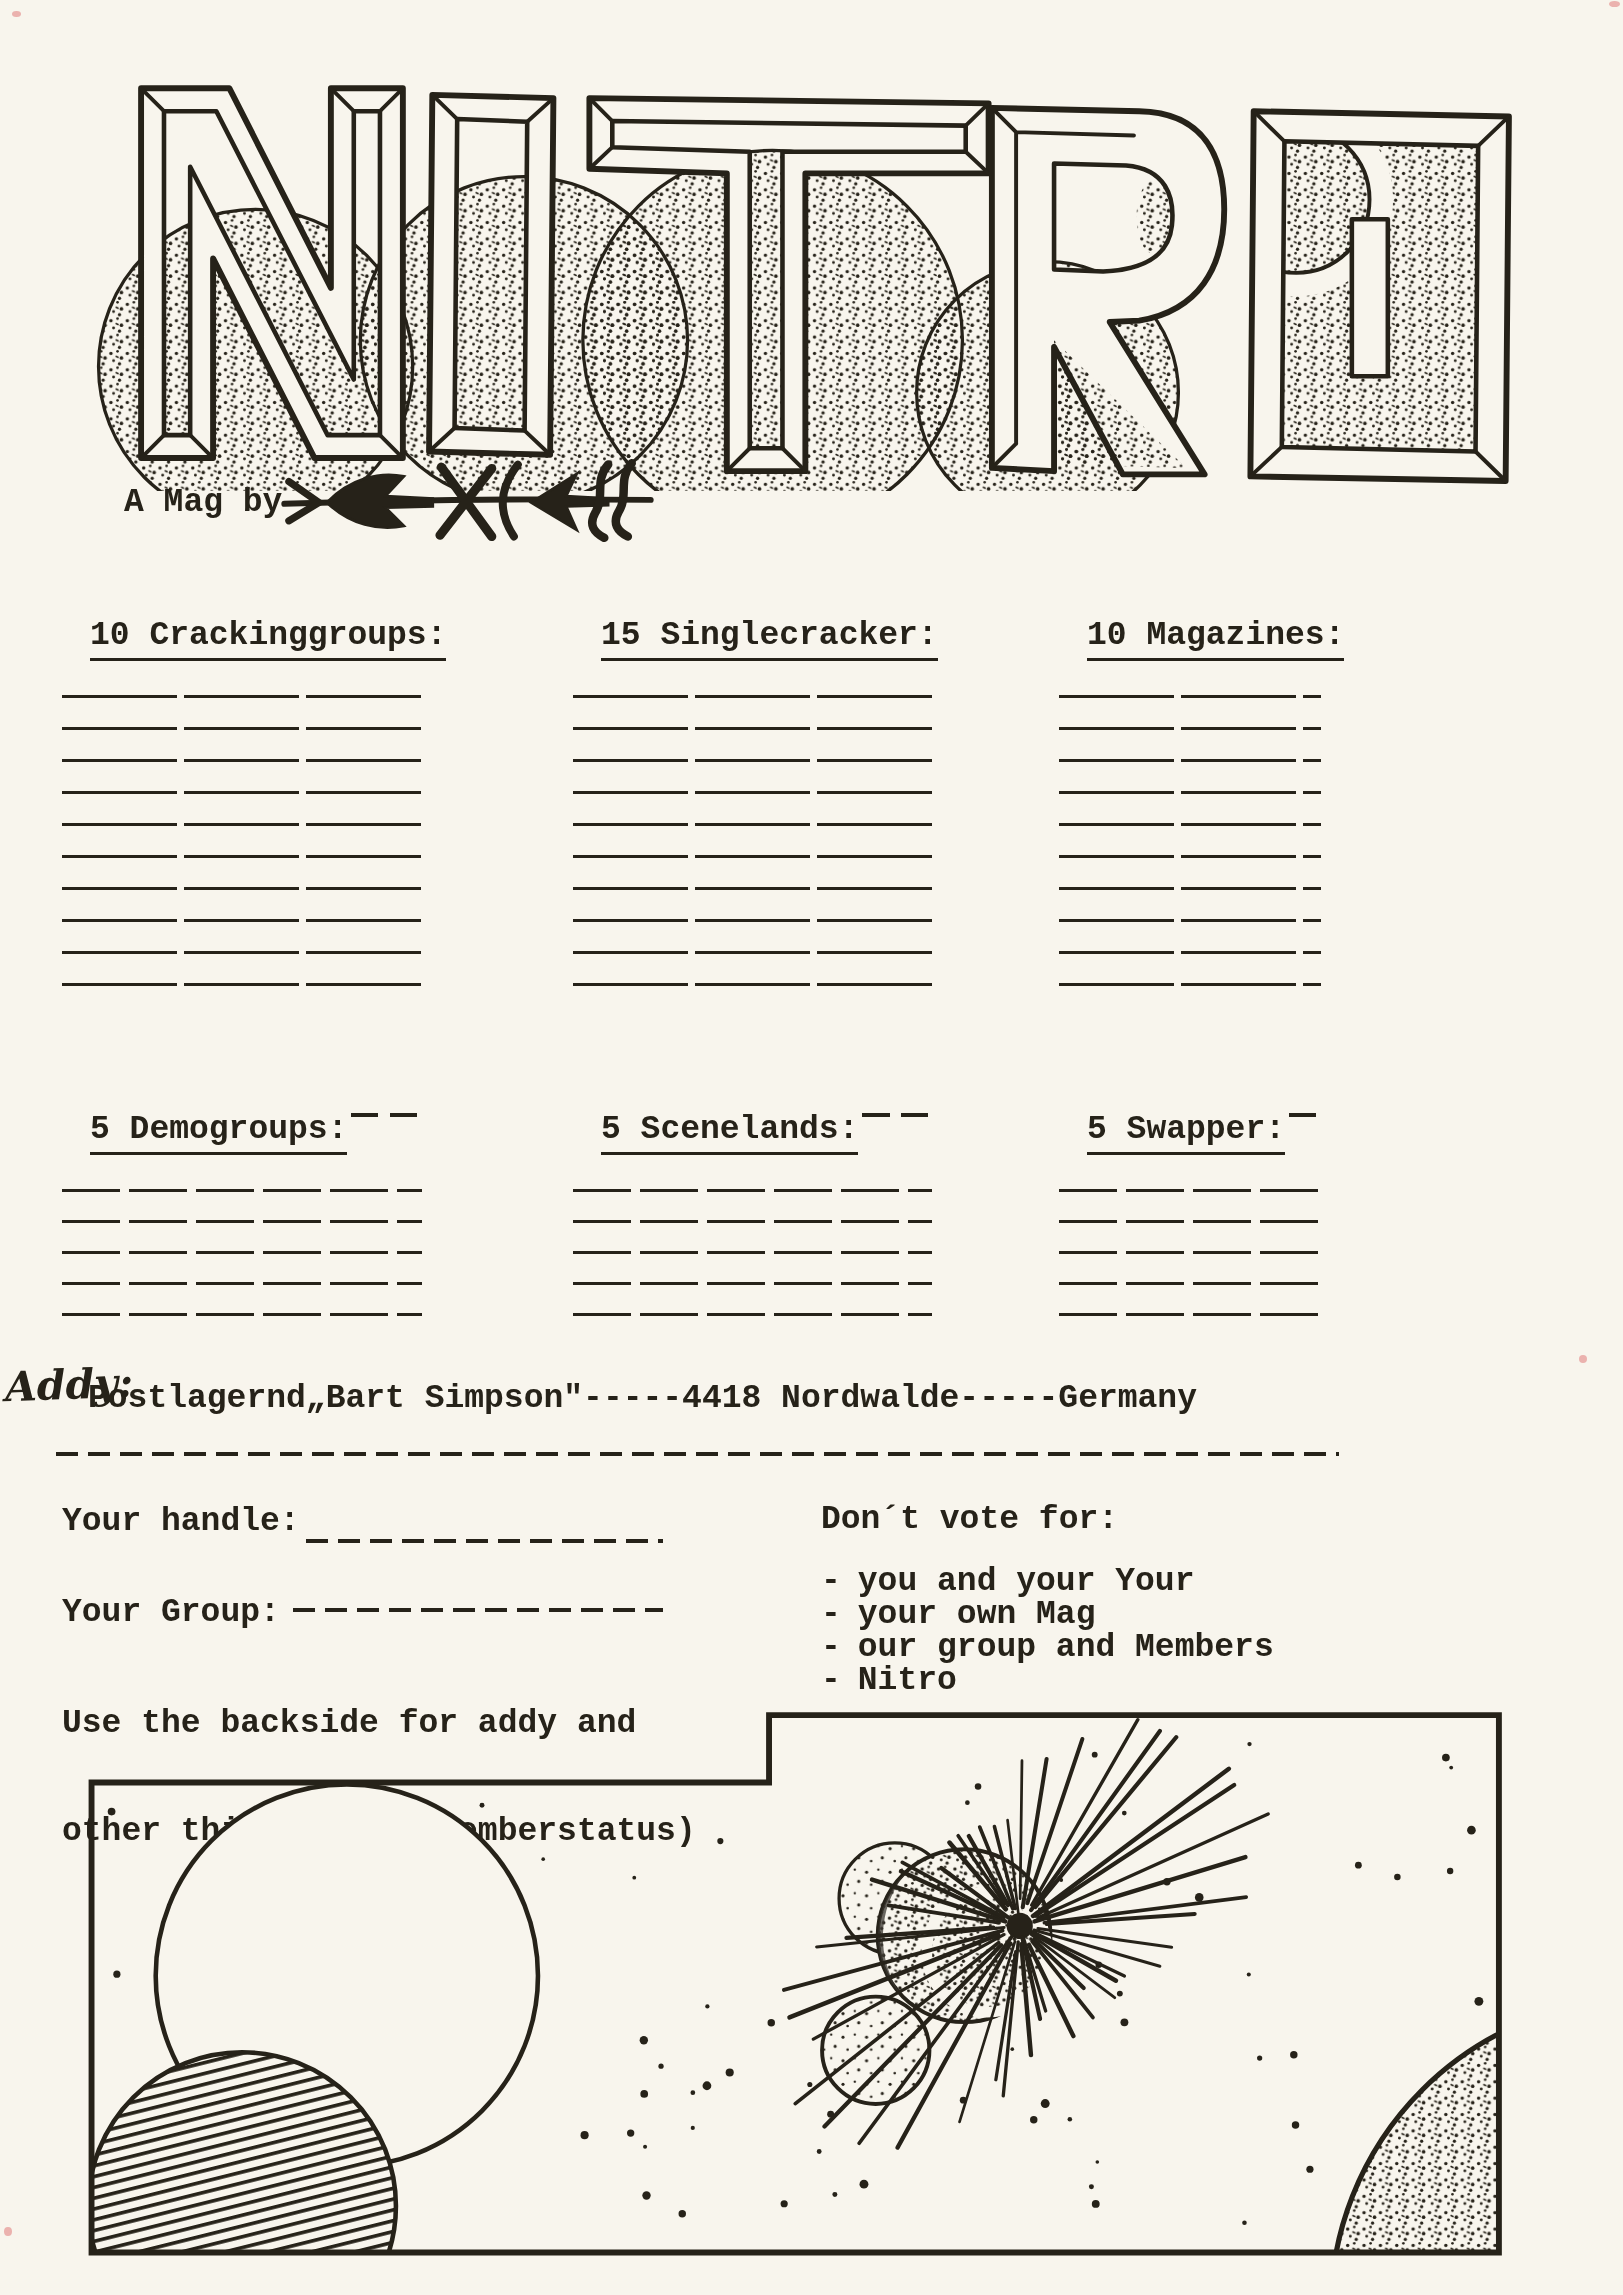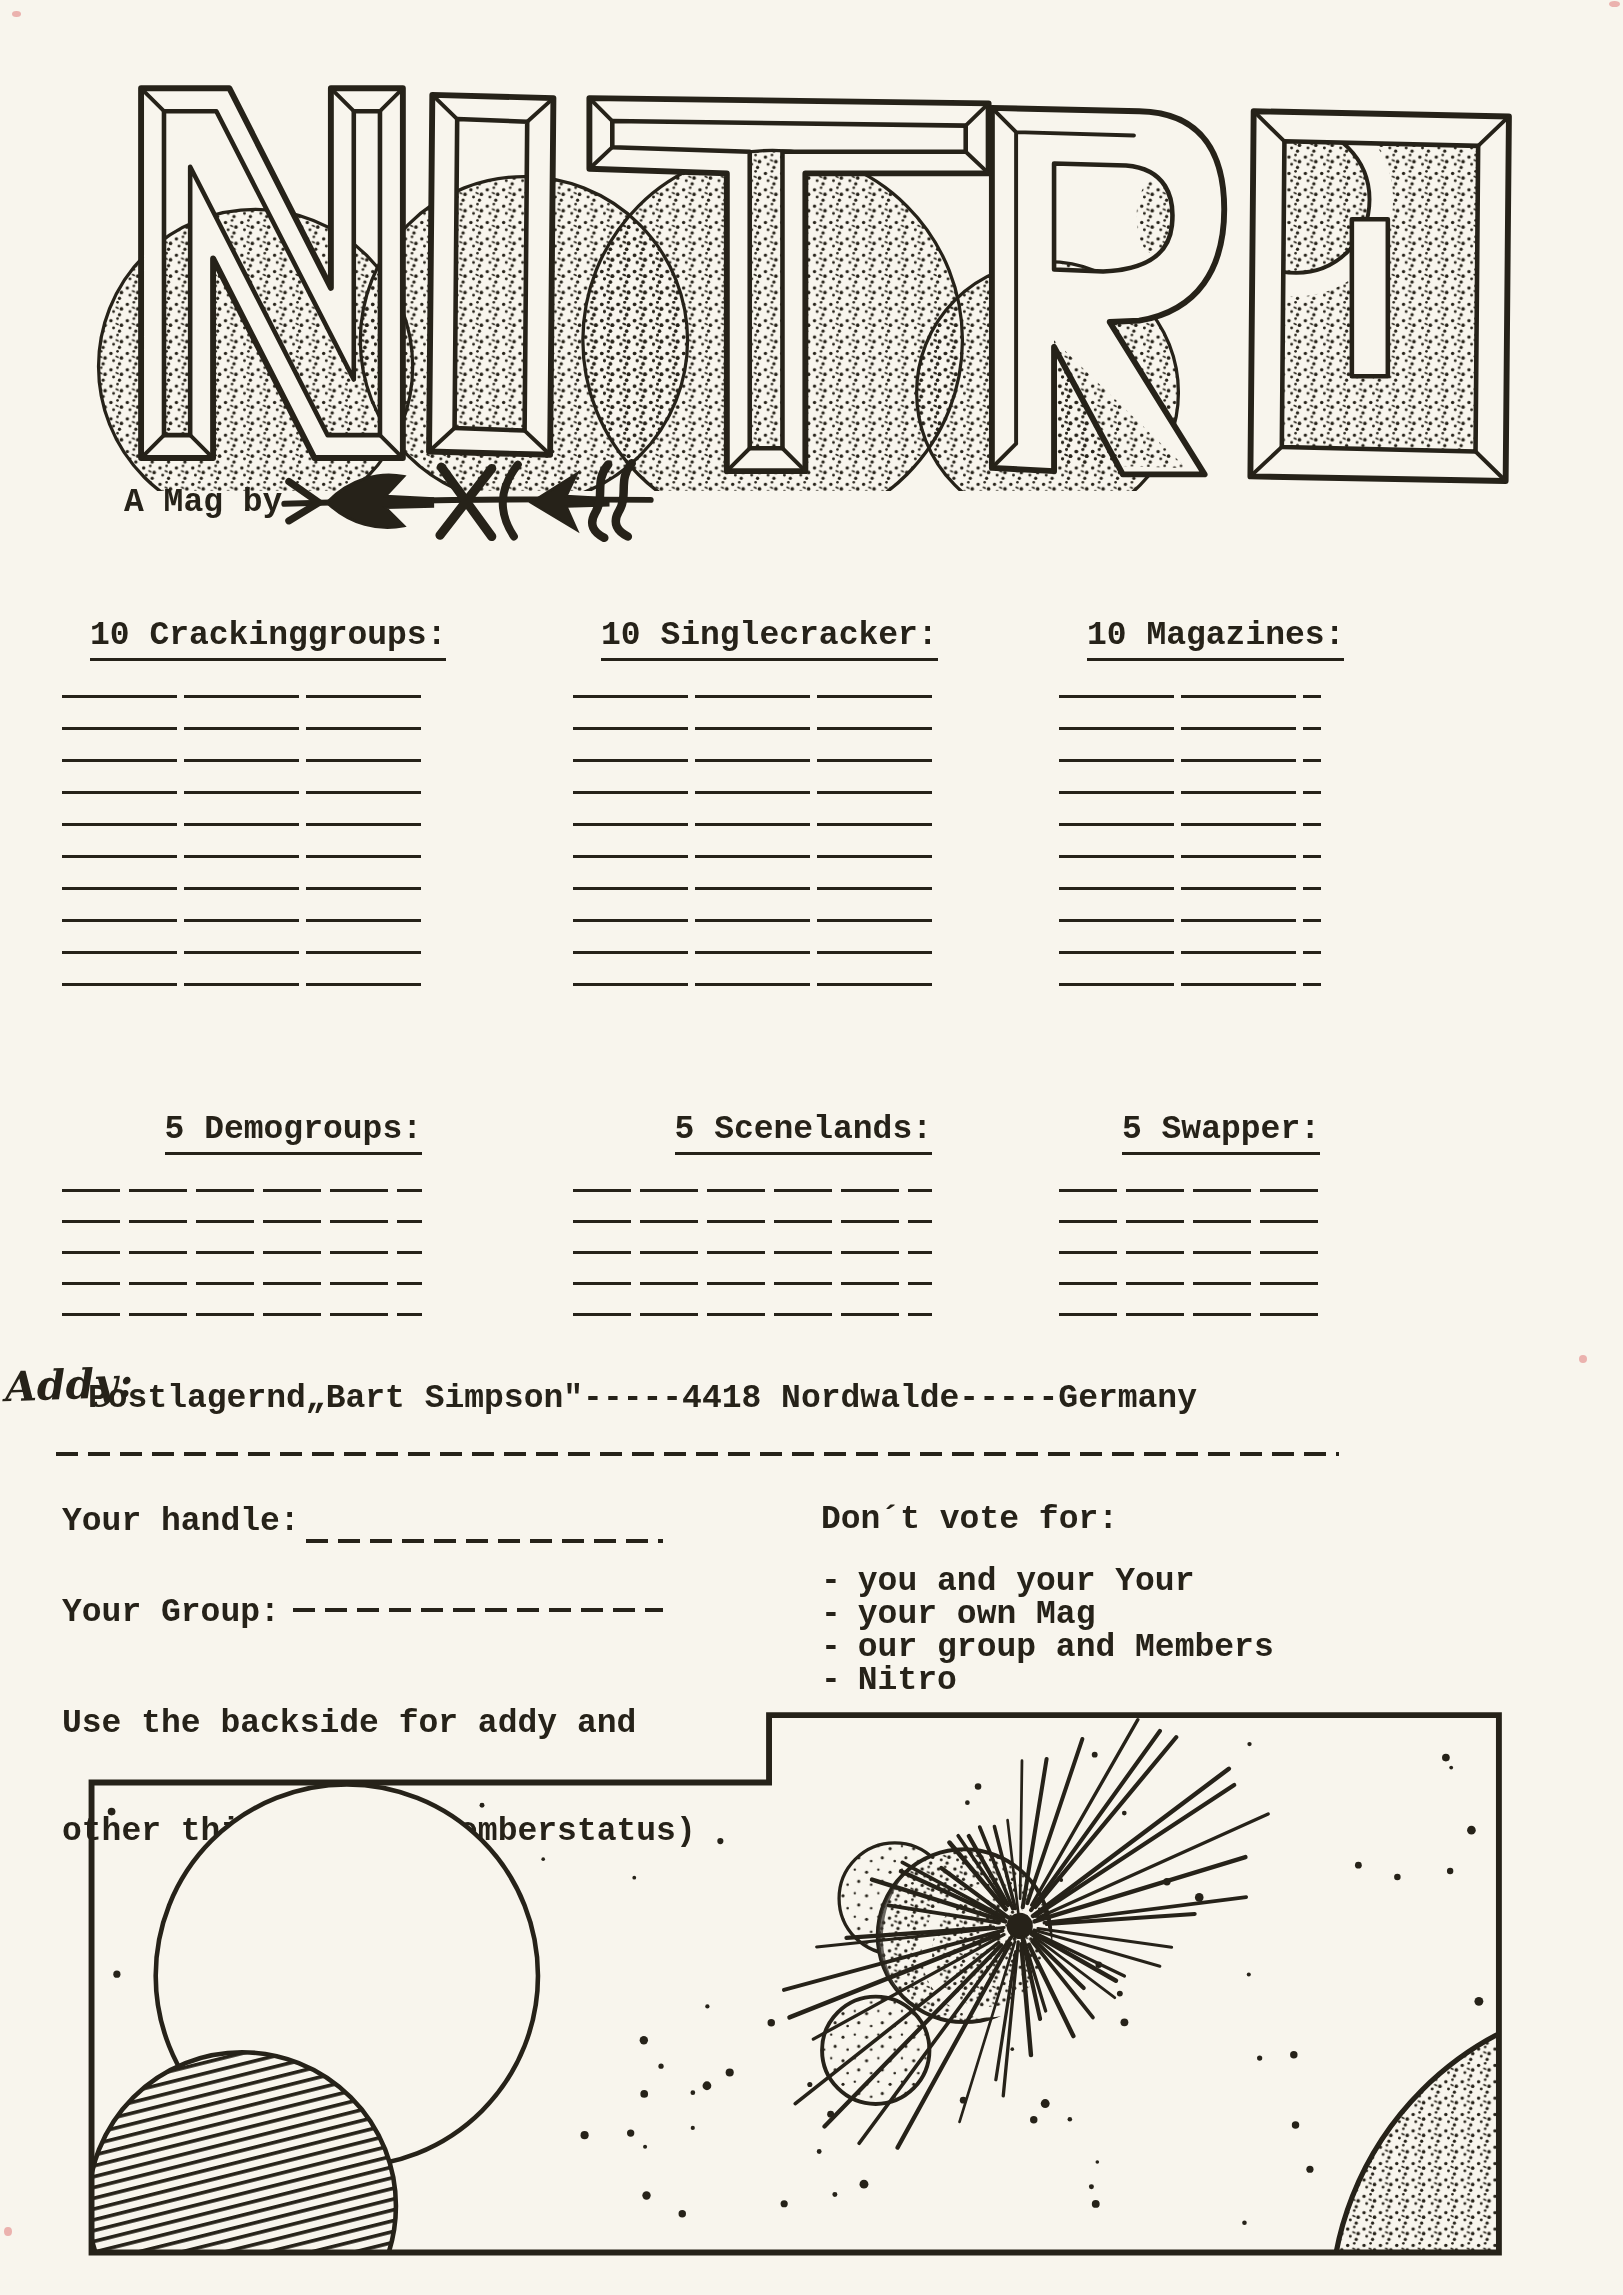--- a/index.html
+++ b/index.html
@@ -26,21 +26,21 @@
     white-space:pre;
   }
   .sr{position:absolute;width:0.7px;height:0.7px;overflow:hidden;clip:rect(0 0 0 0);}
   
   .colhead{
     display:inline-block;
     border-bottom:3.9px solid var(--ink);
     padding-bottom:5.9px;
     margin-left:28px;
   }
-  .colhead-row{display:flex;align-items:flex-end;flex-direction:column;}
+  .colhead-row{display:flex;}
   .colhead-ext{
     flex:1;height:3.9px;margin-left:3.9px;
     background:repeating-linear-gradient(90deg,var(--ink) 0 27.5px,transparent 27.5px 39px);
   }
   
   .wline{
     height:32px;
     background-image:repeating-linear-gradient(90deg,var(--ink) 0 115px,transparent 115px 122px);
     background-size:100% 3.3px;
     background-position:left bottom;
@@ -173,21 +173,21 @@
         <div class="wline"></div>
         <div class="wline"></div>
         <div class="wline"></div>
         <div class="wline"></div>
         <div class="wline"></div>
         <div class="wline"></div>
         <div class="wline"></div>
       </div>
   </div>
   <div class="abs" style="left:573px;top:619px;width:359px">
-    <span class="typed colhead">10 Singlecracker:</span>
+    <span class="typed colhead">15 Singlecracker:</span>
     <div style="margin-top:5.2px">
         <div class="wline"></div>
         <div class="wline"></div>
         <div class="wline"></div>
         <div class="wline"></div>
         <div class="wline"></div>
         <div class="wline"></div>
         <div class="wline"></div>
         <div class="wline"></div>
         <div class="wline"></div>

